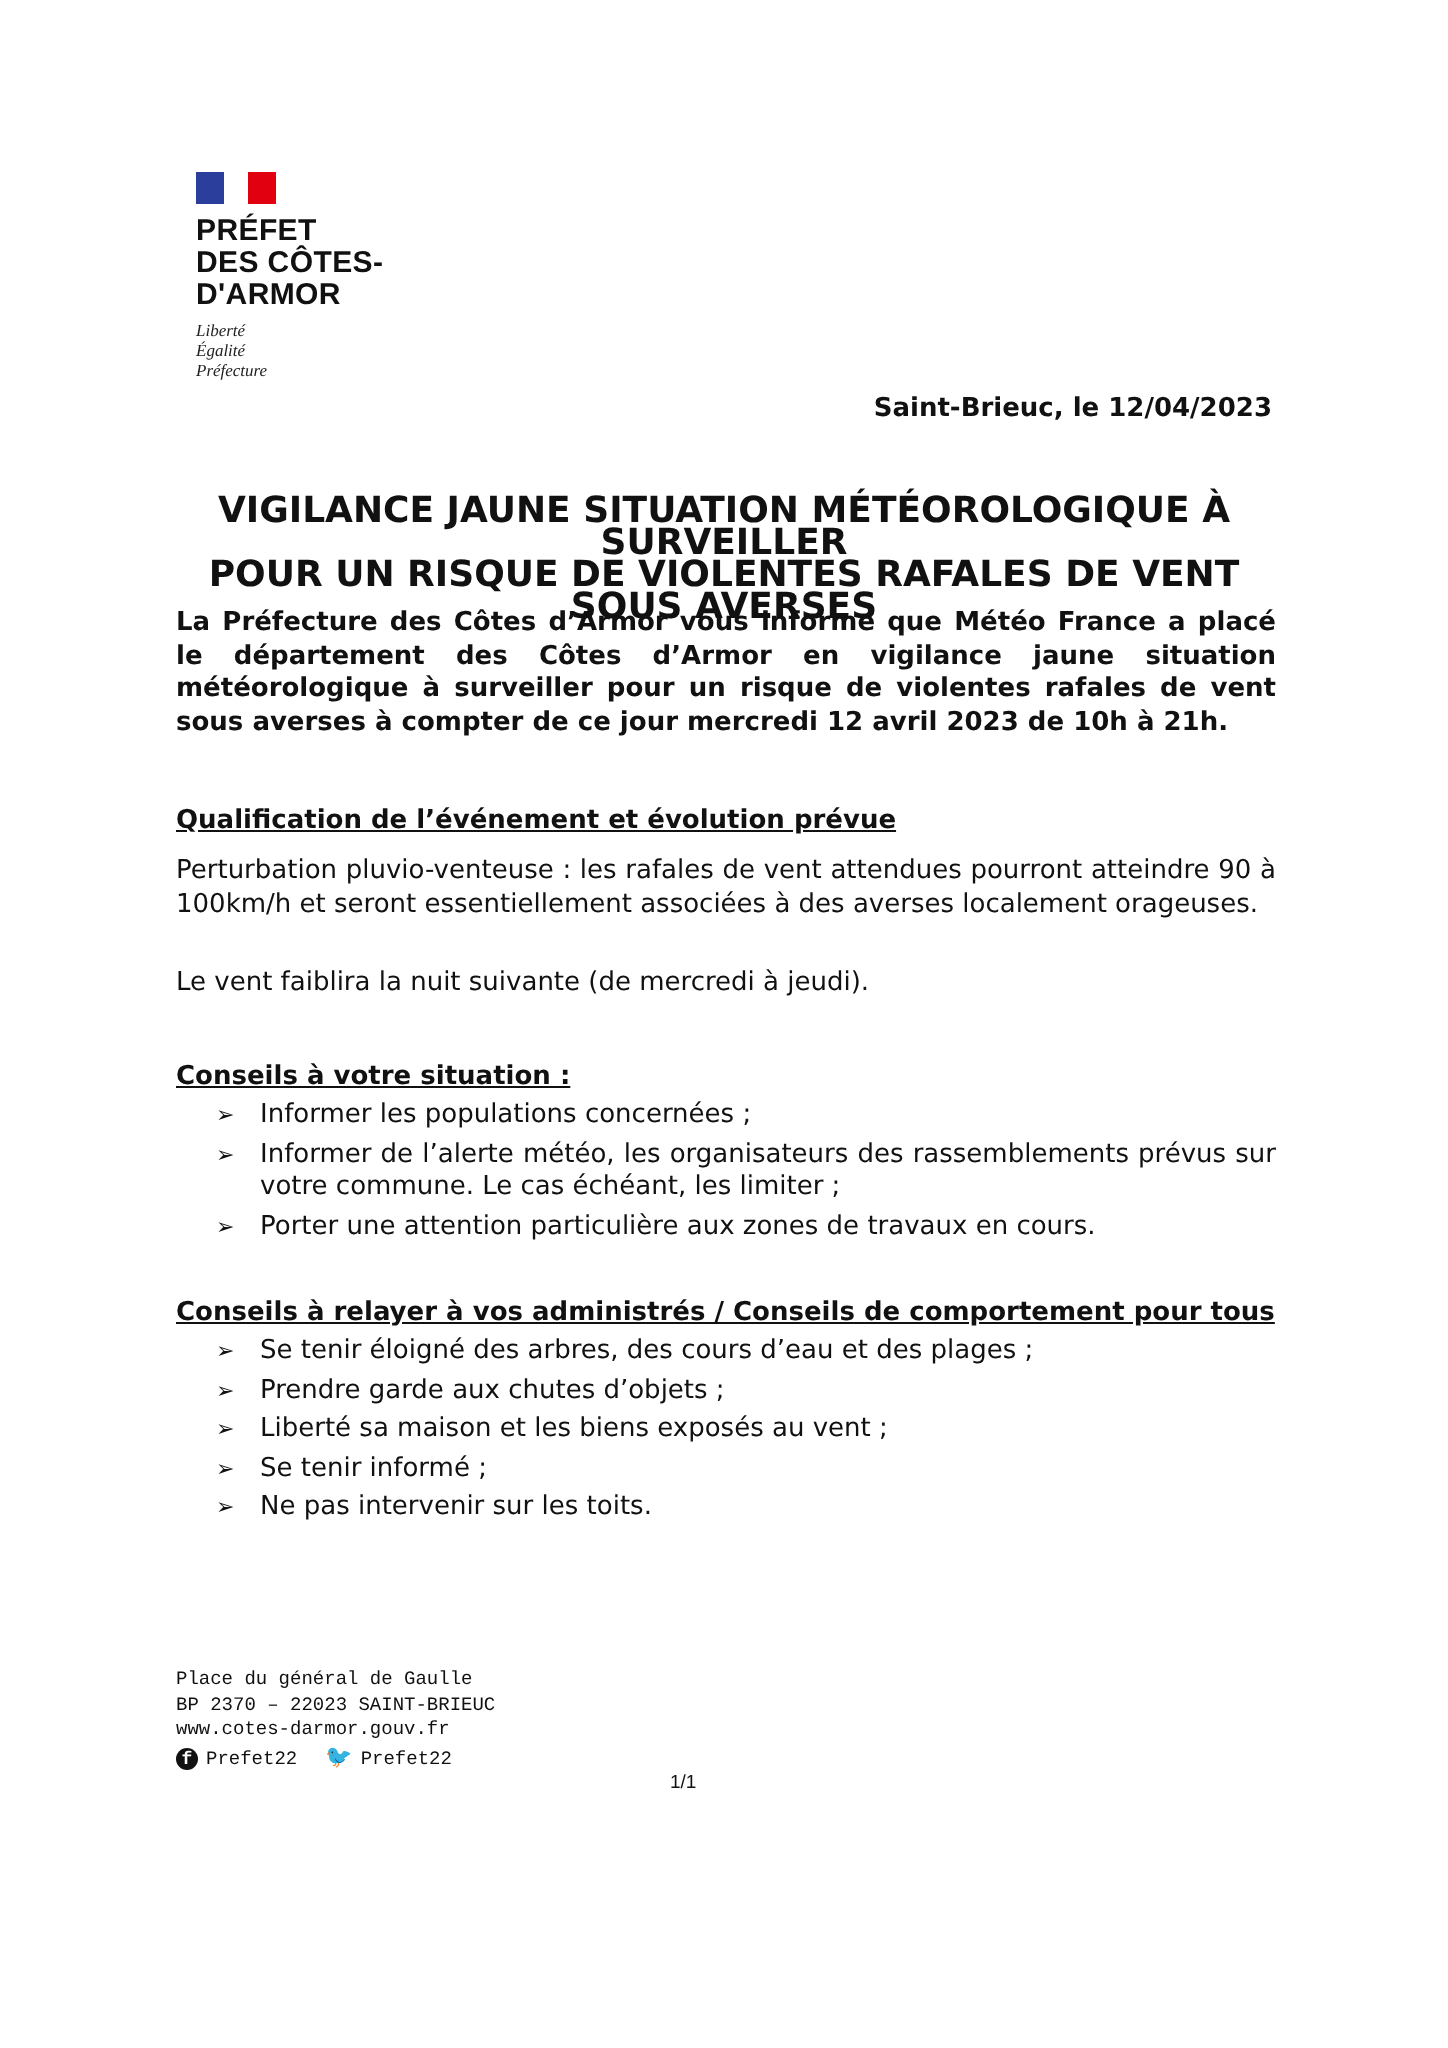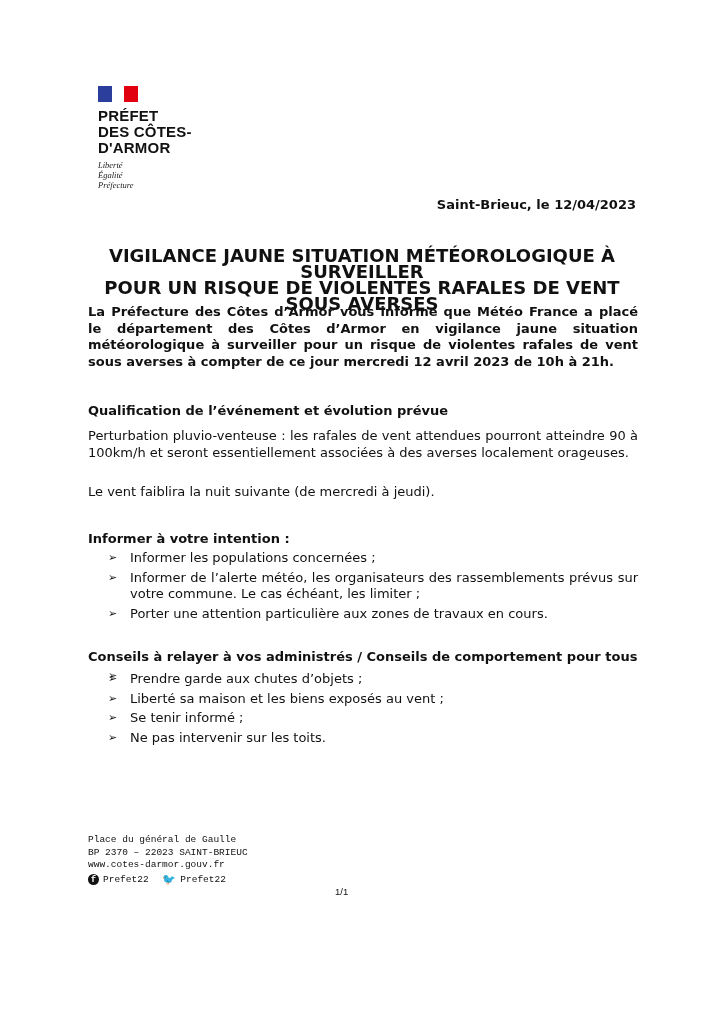--- a/index.html
+++ b/index.html
@@ -13,21 +13,21 @@
   .logo-title { margin-top: 6px; font-family: "Liberation Sans", sans-serif; font-weight: bold;
                 font-size: 15px; line-height: 16px; color: #111; letter-spacing: 0.2px; }
   .motto { margin-top: 4px; font-family: "Liberation Serif", serif; font-style: italic;
            font-size: 8.5px; line-height: 10px; color: #222; }
   .date { position: absolute; right: 88px; top: 197px; font-size: 13px; font-weight: bold; }
   .title { position: absolute; left: 80px; width: 564px; top: 248px; text-align: center;
            font-weight: bold; font-size: 18px; line-height: 16px; }
   .intro { position: absolute; left: 88px; width: 550px; top: 304px; font-weight: bold;
            font-size: 13px; line-height: 16.5px; text-align: justify; }
   .section-h { position: absolute; left: 88px; font-weight: bold; font-size: 13px;
-               }
+               text-decoration: underline; }
   .para { position: absolute; left: 88px; width: 550px; font-size: 13px; line-height: 16.5px;
           text-align: justify; }
   .list { position: absolute; left: 108px; width: 530px; margin: 0; padding: 0; list-style: none; }
   .list li { position: relative; padding-left: 22px; font-size: 13px; line-height: 16.5px;
              margin-bottom: 3px; text-align: justify; }
   .list li .bullet { position: absolute; left: 0; top: 0; font-size: 11px; }
   .footer { position: absolute; left: 88px; top: 834px; font-family: Liberation Mono, monospace;
             font-size: 9.5px; line-height: 12.5px; color: #111; }
   .pagenum { position: absolute; left: 335px; top: 886px; font-family: "Liberation Sans", sans-serif;
              font-size: 9.5px; }
@@ -63,30 +63,30 @@
   <div>VIGILANCE JAUNE SITUATION MÉTÉOROLOGIQUE À SURVEILLER</div>
   <div>POUR UN RISQUE DE VIOLENTES RAFALES DE VENT SOUS AVERSES</div>
 </div>
 
 <div class="intro">La Préfecture des Côtes d’Armor vous informe que Météo France a placé le département des Côtes d’Armor en vigilance jaune situation météorologique à surveiller pour un risque de violentes rafales de vent sous averses à compter de ce jour mercredi 12 avril 2023 de 10h à 21h.</div>
 
 <div class="section-h" style="top:403px">Qualification de l’événement et évolution prévue</div>
 <div class="para" style="top:428px">Perturbation pluvio-venteuse : les rafales de vent attendues pourront atteindre 90 à 100km/h et seront essentiellement associées à des averses localement orageuses.</div>
 <div class="para" style="top:484px">Le vent faiblira la nuit suivante (de mercredi à jeudi).</div>
 
-<div class="section-h" style="top:531px">Informer à votre intention :</div>
+<div class="section-h" style="top:531px">Conseils à votre situation :</div>
 <ul class="list" style="top:550px">
   <li><span class="bullet">➢</span><span>Informer les populations concernées ;</span></li>
   <li><span class="bullet">➢</span><span>Informer de l’alerte météo, les organisateurs des rassemblements prévus sur votre commune. Le cas échéant, les limiter ;</span></li>
   <li><span class="bullet">➢</span><span>Porter une attention particulière aux zones de travaux en cours.</span></li>
 </ul>
 
 <div class="section-h" style="top:649px">Conseils à relayer à vos administrés / Conseils de comportement pour tous</div>
 <ul class="list" style="top:668px">
-  <li><span class="bullet">➢</span></li>
+  <li><span class="bullet">➢</span><span>Se tenir éloigné des arbres, des cours d’eau et des plages ;</span></li>
   <li><span class="bullet">➢</span><span>Prendre garde aux chutes d’objets ;</span></li>
   <li><span class="bullet">➢</span><span>Liberté sa maison et les biens exposés au vent ;</span></li>
   <li><span class="bullet">➢</span><span>Se tenir informé ;</span></li>
   <li><span class="bullet">➢</span><span>Ne pas intervenir sur les toits.</span></li>
 </ul>
 
 <div class="footer">
   <div>Place du général de Gaulle</div>
   <div>BP 2370 – 22023 SAINT-BRIEUC</div>
   <div>www.cotes-darmor.gouv.fr</div>

